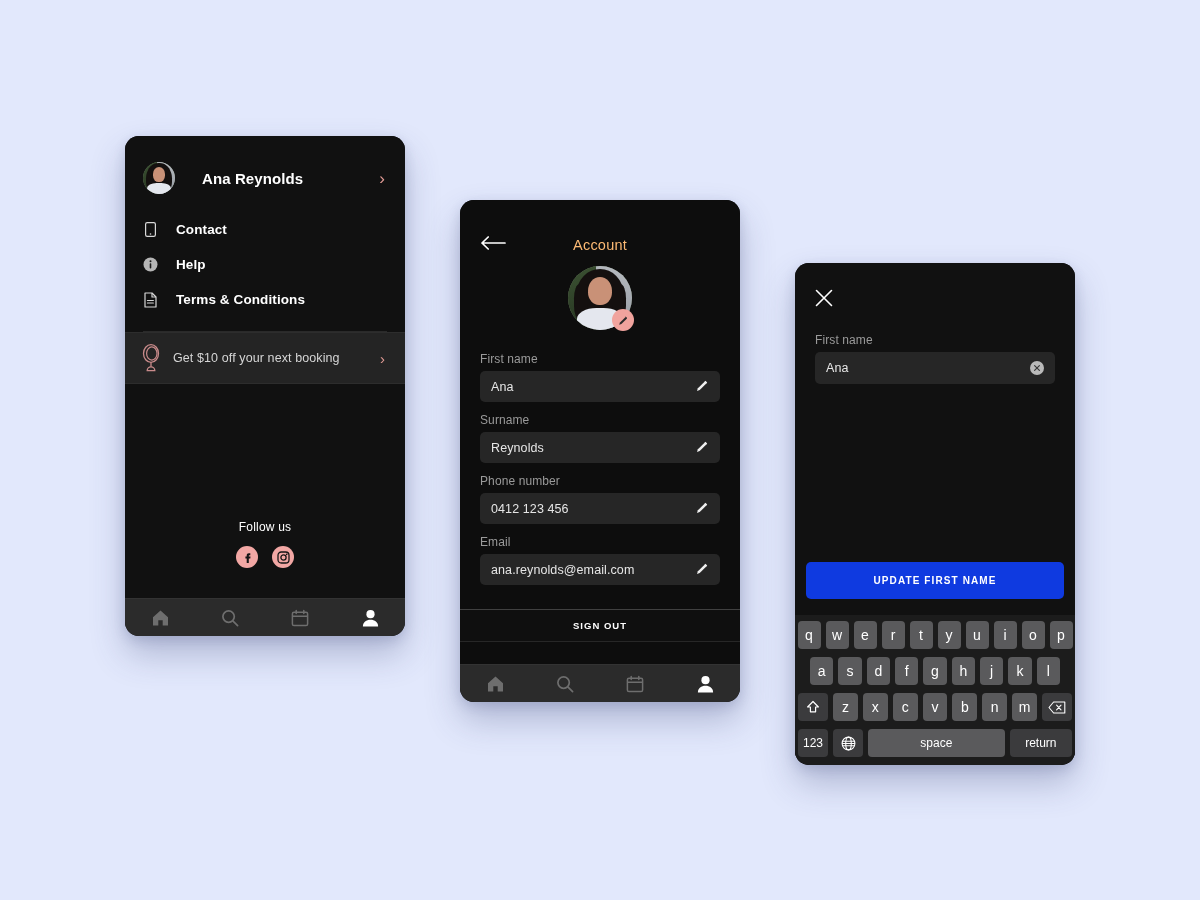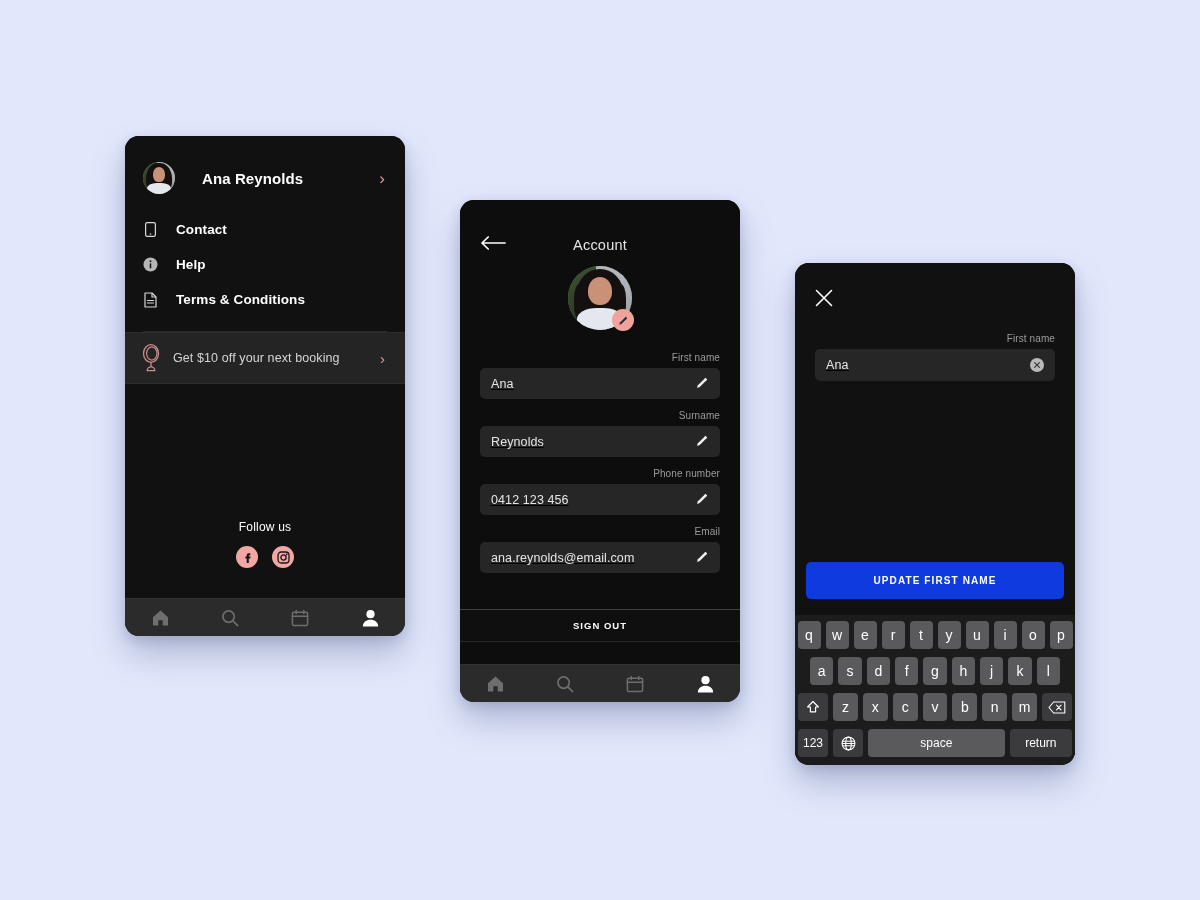--- a/index.html
+++ b/index.html
@@ -81,38 +81,37 @@
     display:flex; align-items:center; justify-content:space-around;
     border-top:1px solid #333;
   }
   .botnav .nav-ic{ width:19px; height:19px; display:flex; align-items:center; justify-content:center; cursor:pointer;}
 
   
   #phone-account{ left:460px; top:200px; width:280px; height:502px; }
   .acc-body{ flex:1; background:#0d0d0d; display:flex; flex-direction:column; }
   .acc-header{ display:flex; align-items:center; padding:28px 20px 0 20px; position:relative; height:62px;}
   .back-arrow{ cursor:pointer; }
-  .acc-title{ position:absolute; left:0; right:0; text-align:center; color:#e5e5e5; font-size:14.5px; letter-spacing:.2px; }
+  .acc-title{ position:absolute; left:0; right:0; text-align:center; color:#fdba74; font-size:14.5px; letter-spacing:.2px; }
 
   .avatar-lg-wrap{ display:flex; justify-content:center; margin-top:4px; position:relative; }
   .avatar-lg{ width:64px; height:64px; border-radius:50%; overflow:hidden; position:relative; background:#6d7a63;}
   .edit-badge{
     position:absolute; width:22px; height:22px; border-radius:50%;
     background:#f0a39d; right:-2px; bottom:-1px;
     display:flex; align-items:center; justify-content:center; cursor:pointer;
   }
   .avatar-holder{ position:relative; width:64px; height:64px; }
 
   .fields{ padding:22px 20px 0 20px; display:flex; flex-direction:column; gap:11px; }
-  .field-label{ color:#9a9a9a; font-size:10px; margin-bottom:5px; letter-spacing:.1px;text-align:right;}
+  .field-label{ color:#9a9a9a; font-size:12px; margin-bottom:5px; letter-spacing:.1px;}
   .field-box{
     background:#262626; border-radius:5px; height:31px;
     display:flex; align-items:center; padding:0 11px;
     cursor:text;
-    text-decoration:underline;
   }
   .field-val{ flex:1; color:#e6e6e6; font-size:12.5px; letter-spacing:.1px;}
   .pencil{ cursor:pointer; }
 
   .signout-wrap{ margin-top:auto; }
   .signout{
     border-top:1px solid #404040; border-bottom:1px solid #272727;
     text-align:center; color:#fff; font-size:9.5px; font-weight:700;
     letter-spacing:1px; padding:10px 0; cursor:pointer; background:#0f0f0f;
   }

